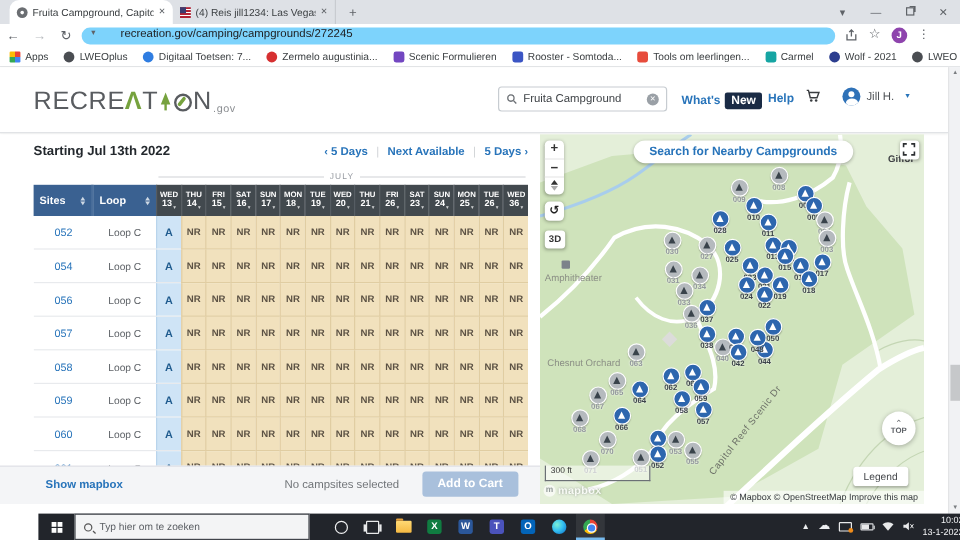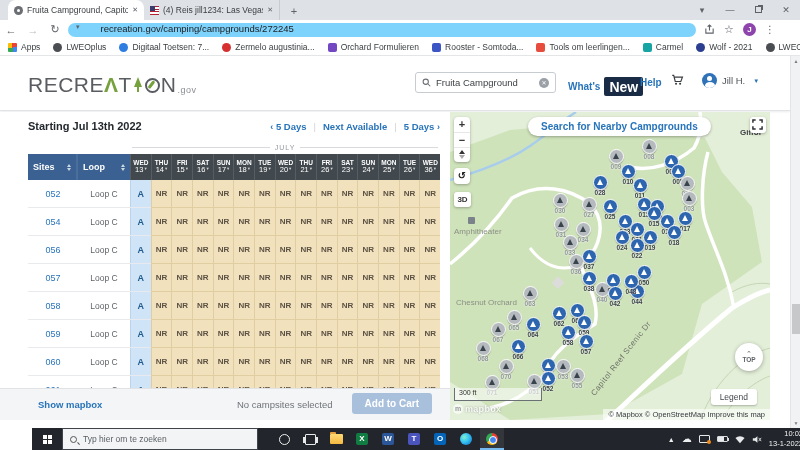--- a/index.html
+++ b/index.html
@@ -51,21 +51,21 @@
   .logo-tree { width:10px; height:16px; position:relative; margin:0 1px; }
   .logo-tree::before { content:''; position:absolute; left:1px; top:0; border-left:4px solid transparent; border-right:4px solid transparent; border-bottom:10px solid #76a23e; }
   .logo-tree::after { content:''; position:absolute; left:4px; top:9px; width:2px; height:6px; background:#76a23e; }
   .logo-compass { width:15px; height:15px; border:2.5px solid #595c60; border-radius:50%; position:relative; margin:0 1px; }
   .logo-compass::after { content:''; position:absolute; left:3.5px; top:0.5px; width:2.5px; height:9px; background:#76a23e; transform:rotate(38deg); border-radius:2px; }
   .logo .tld { font-size:9px; color:#8a8d91; align-self:flex-end; margin:0 0 2px 1px; }
   .hdr-search { position:absolute; left:415px; top:16px; width:141px; height:21px; border:1px solid #c7ccd1; border-radius:3px; display:flex; align-items:center; padding:0 6px; gap:5px; background:#fff; }
   .hdr-search .q { font-size:9.5px; color:#3f4347; flex:1; }
   .clear-btn { width:10px; height:10px; border-radius:50%; background:#9aa0a6; color:#fff; font-size:6px; line-height:10px; text-align:center; }
   .whats { position:absolute; left:568px; top:21px; font-size:10px; font-weight:bold; color:#2874ba; display:flex; gap:4px; align-items:center; }
-  .new-badge { background:#1a2b45; color:#fff; font-size:14px; padding:1.5px 5px; border-radius:2px; }
+  .new-badge { background:#1a2b45; color:#fff; font-size:10px; padding:1.5px 5px; border-radius:2px; }
   .help-link { position:absolute; left:640px; top:21px; font-size:10px; font-weight:bold; color:#2874ba; }
   .cart { position:absolute; left:670px; top:17px; }
   .account { position:absolute; left:702px; top:17px; display:flex; align-items:center; gap:5px; }
   .avatar { width:15px; height:15px; border-radius:50%; background:#2f72b8; position:relative; overflow:hidden; }
   .avatar::before { content:''; position:absolute; left:5px; top:3px; width:5px; height:5px; border-radius:50%; background:#fff; }
   .avatar::after { content:''; position:absolute; left:2.5px; top:9px; width:10px; height:7px; border-radius:50%; background:#fff; }
   .account .uname { font-size:9.5px; color:#4e5256; }
   .account .car { font-size:6px; color:#2874ba; margin-left:3px; }
 
   
@@ -83,21 +83,21 @@
   .h-sites,.h-loop { background:#3a6191; color:#fff; font-size:9px; font-weight:bold; display:flex; align-items:center; padding:0 5px; }
   .h-sites { width:50px; border-right:2px solid #4b6f9c; }
   .h-loop { width:52px; }
   .sort-ic { margin-left:auto; display:flex; flex-direction:column; gap:1px; }
   .sort-ic i { width:0; height:0; border-left:2.5px solid transparent; border-right:2.5px solid transparent; }
   .sort-ic .up { border-bottom:3px solid #cdd8e4; }
   .sort-ic .dn { border-top:3px solid #cdd8e4; }
   .h-dates { flex:1; display:flex; }
   .date-col { flex:1; background:#42494e; color:#fff; display:flex; flex-direction:column; align-items:center; justify-content:center; border-left:1px solid #565d63; line-height:1.15; }
   .d-day { font-size:6.5px; font-weight:bold; }
-  .d-num { font-size:7.5px; font-weight:normal; display:flex; align-items:flex-start; gap:1px; }
+  .d-num { font-size:7.5px; font-weight:bold; display:flex; align-items:flex-end; gap:1px; }
   .d-num .caret { font-size:4.5px; opacity:.75; }
   .g-body { height:210px; overflow:hidden; }
   .t-row { display:flex; height:28px; border-bottom:1px solid #e8eaed; }
   .c-site { width:50px; display:flex; align-items:center; justify-content:center; font-size:9px; color:#2874ba; text-decoration:none; }
   .c-loop { width:52px; display:flex; align-items:center; justify-content:center; font-size:8.5px; color:#5f6368; }
   .c-cells { flex:1; display:flex; }
   .cell { flex:1; display:flex; align-items:center; justify-content:center; font-size:8px; font-weight:bold; }
   .cell.avail { background:#cfe4f6; color:#1f5b8e; border-left:1px solid #b9d4ec; font-size:9px; }
   .cell.nr { background:#f1e1bd; color:#5c5244; border-left:1px solid #e0cda2; border-bottom:1px solid #e0cda2; margin-bottom:-1px; }
   .panel-footer { position:absolute; left:0; top:276px; width:450px; height:32px; background:#f4f5f7; border-top:1px solid #e0e2e6; }
@@ -243,21 +243,21 @@
         <span class="bm">
     <span class="bm-ico" style="background: rgb(47, 125, 225); border-radius: 50%;"></span>
     <span>Digitaal Toetsen: 7...</span>
   </span>
         <span class="bm">
     <span class="bm-ico" style="background: rgb(214, 48, 49); border-radius: 50%;"></span>
     <span>Zermelo augustinia...</span>
   </span>
         <span class="bm">
     <span class="bm-ico" style="background: rgb(115, 71, 193); border-radius: 2px;"></span>
-    <span>Orchard Formulieren</span>
+    <span>Scenic Formulieren</span>
   </span>
         <span class="bm">
     <span class="bm-ico" style="background: rgb(59, 85, 196); border-radius: 2px;"></span>
     <span>Rooster - Somtoda...</span>
   </span>
         <span class="bm">
     <span class="bm-ico" style="background: rgb(231, 76, 60); border-radius: 2px;"></span>
     <span>Tools om leerlingen...</span>
   </span>
         <span class="bm">

